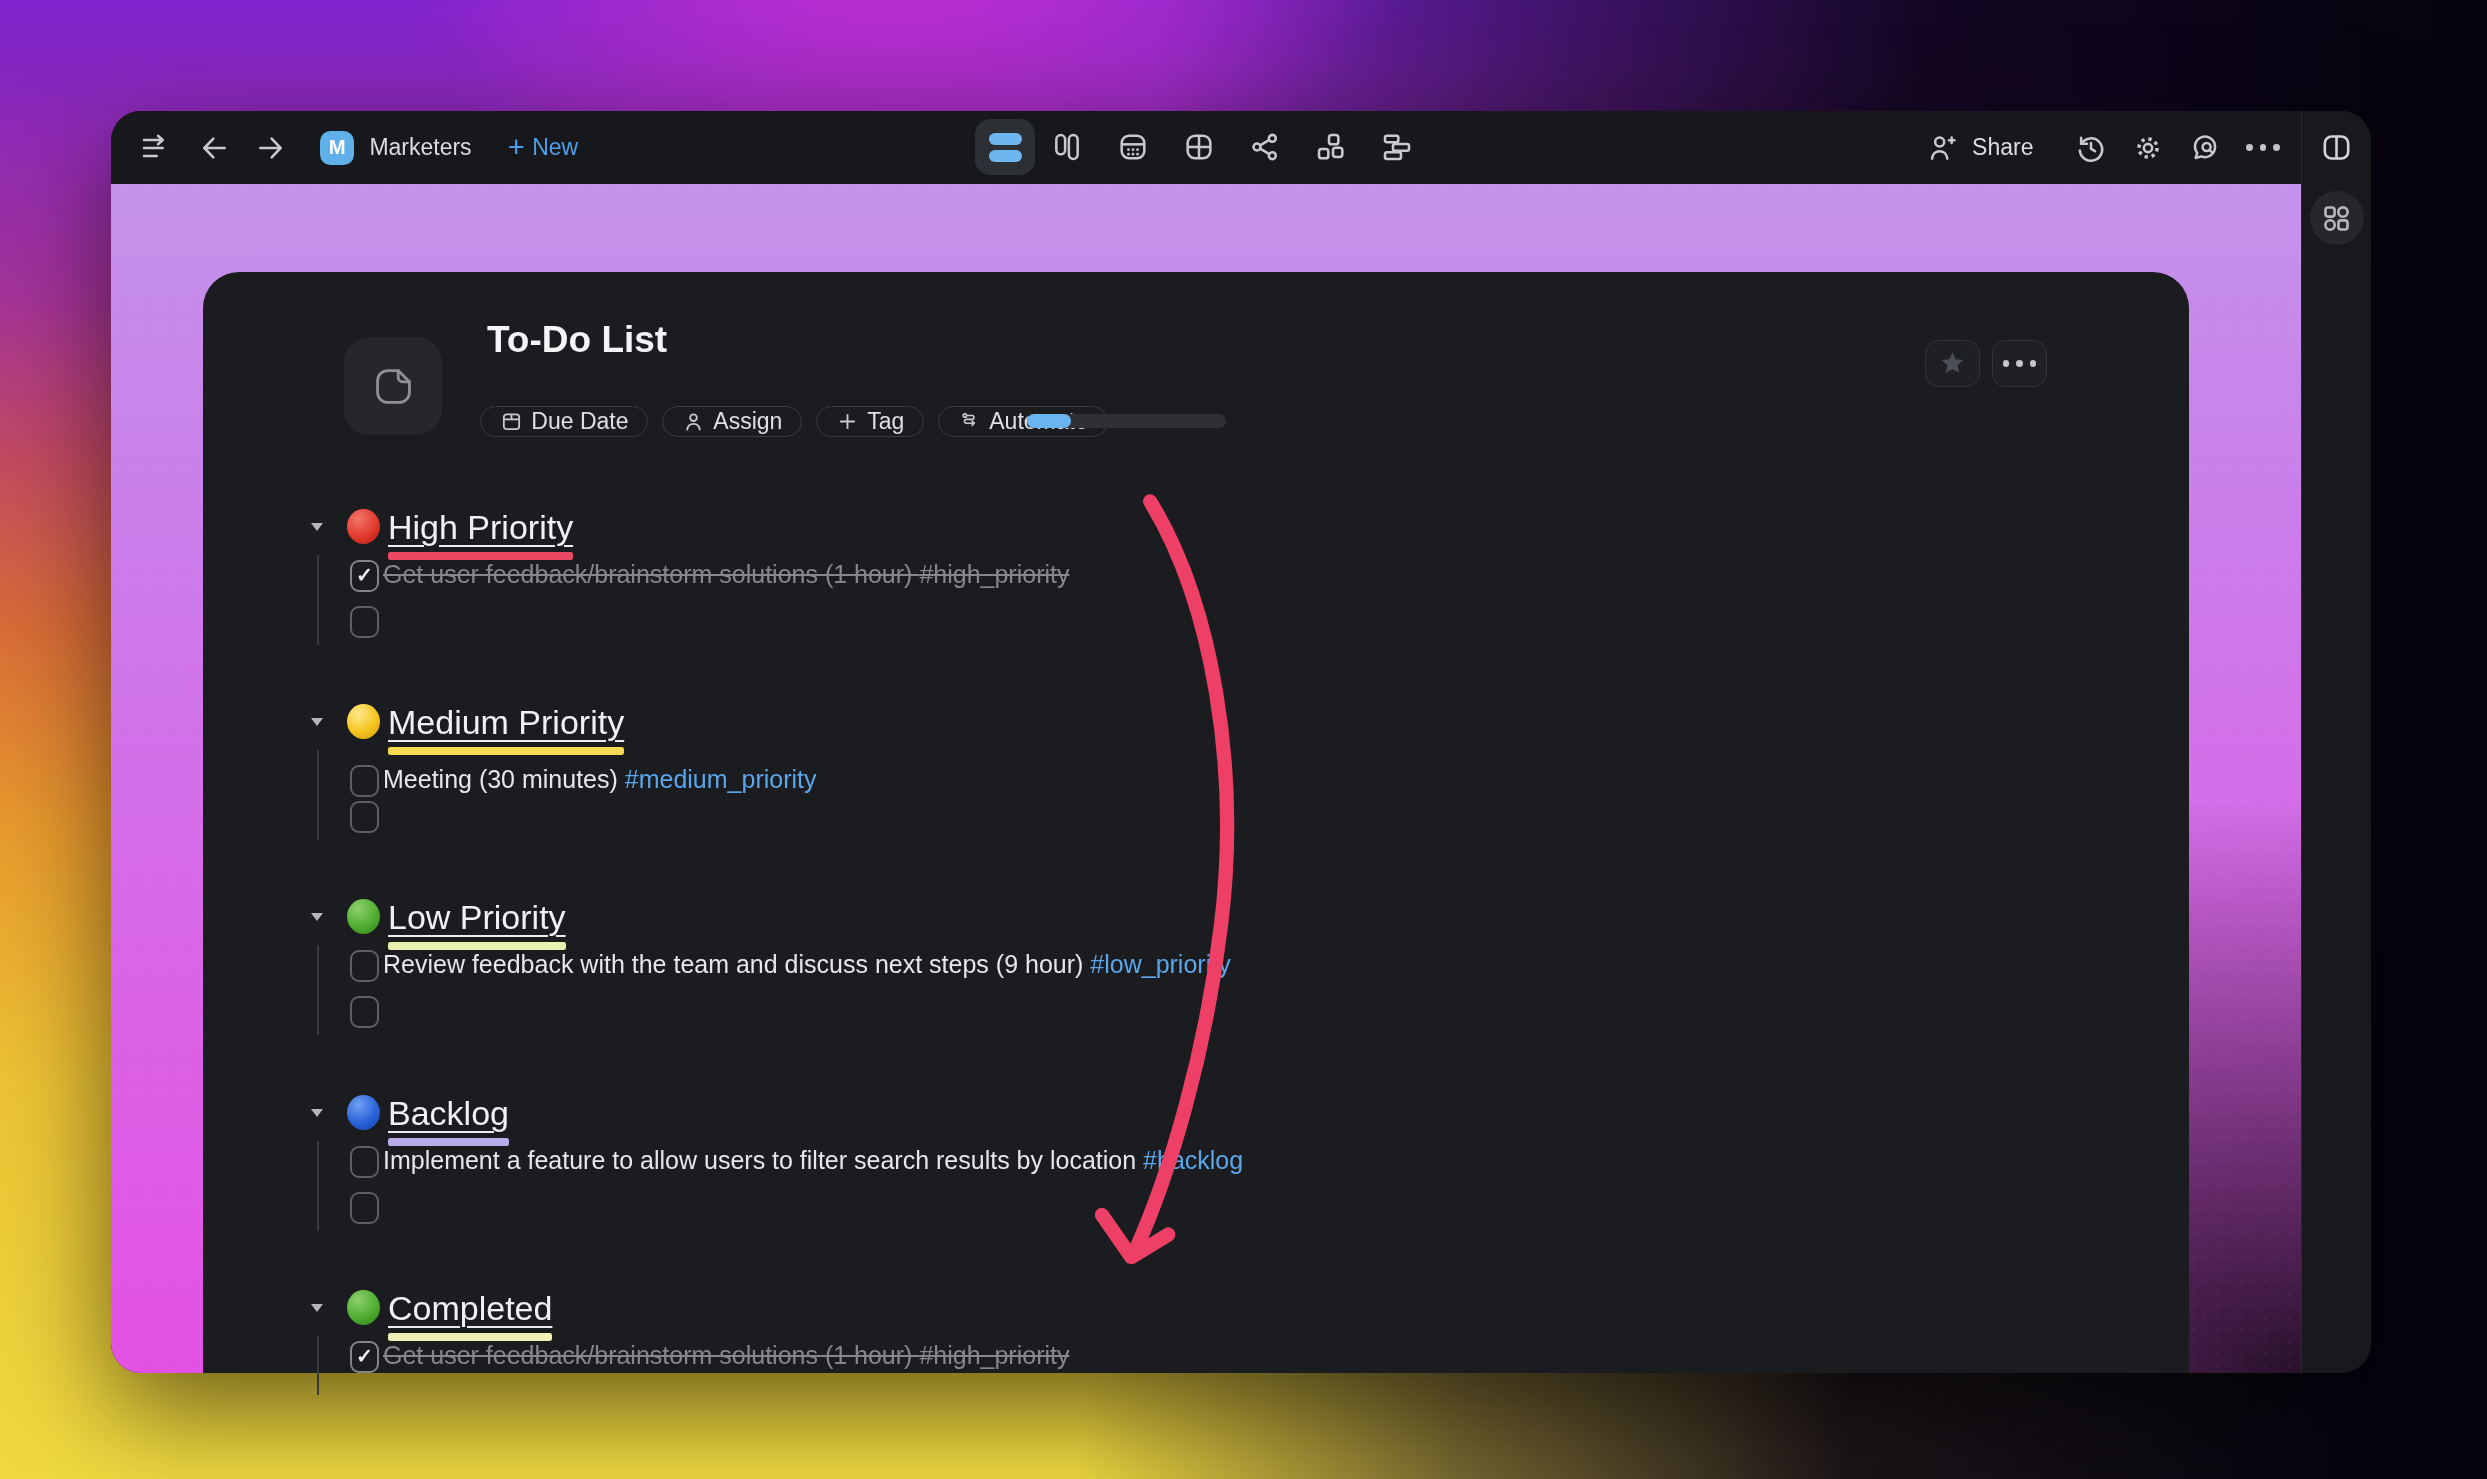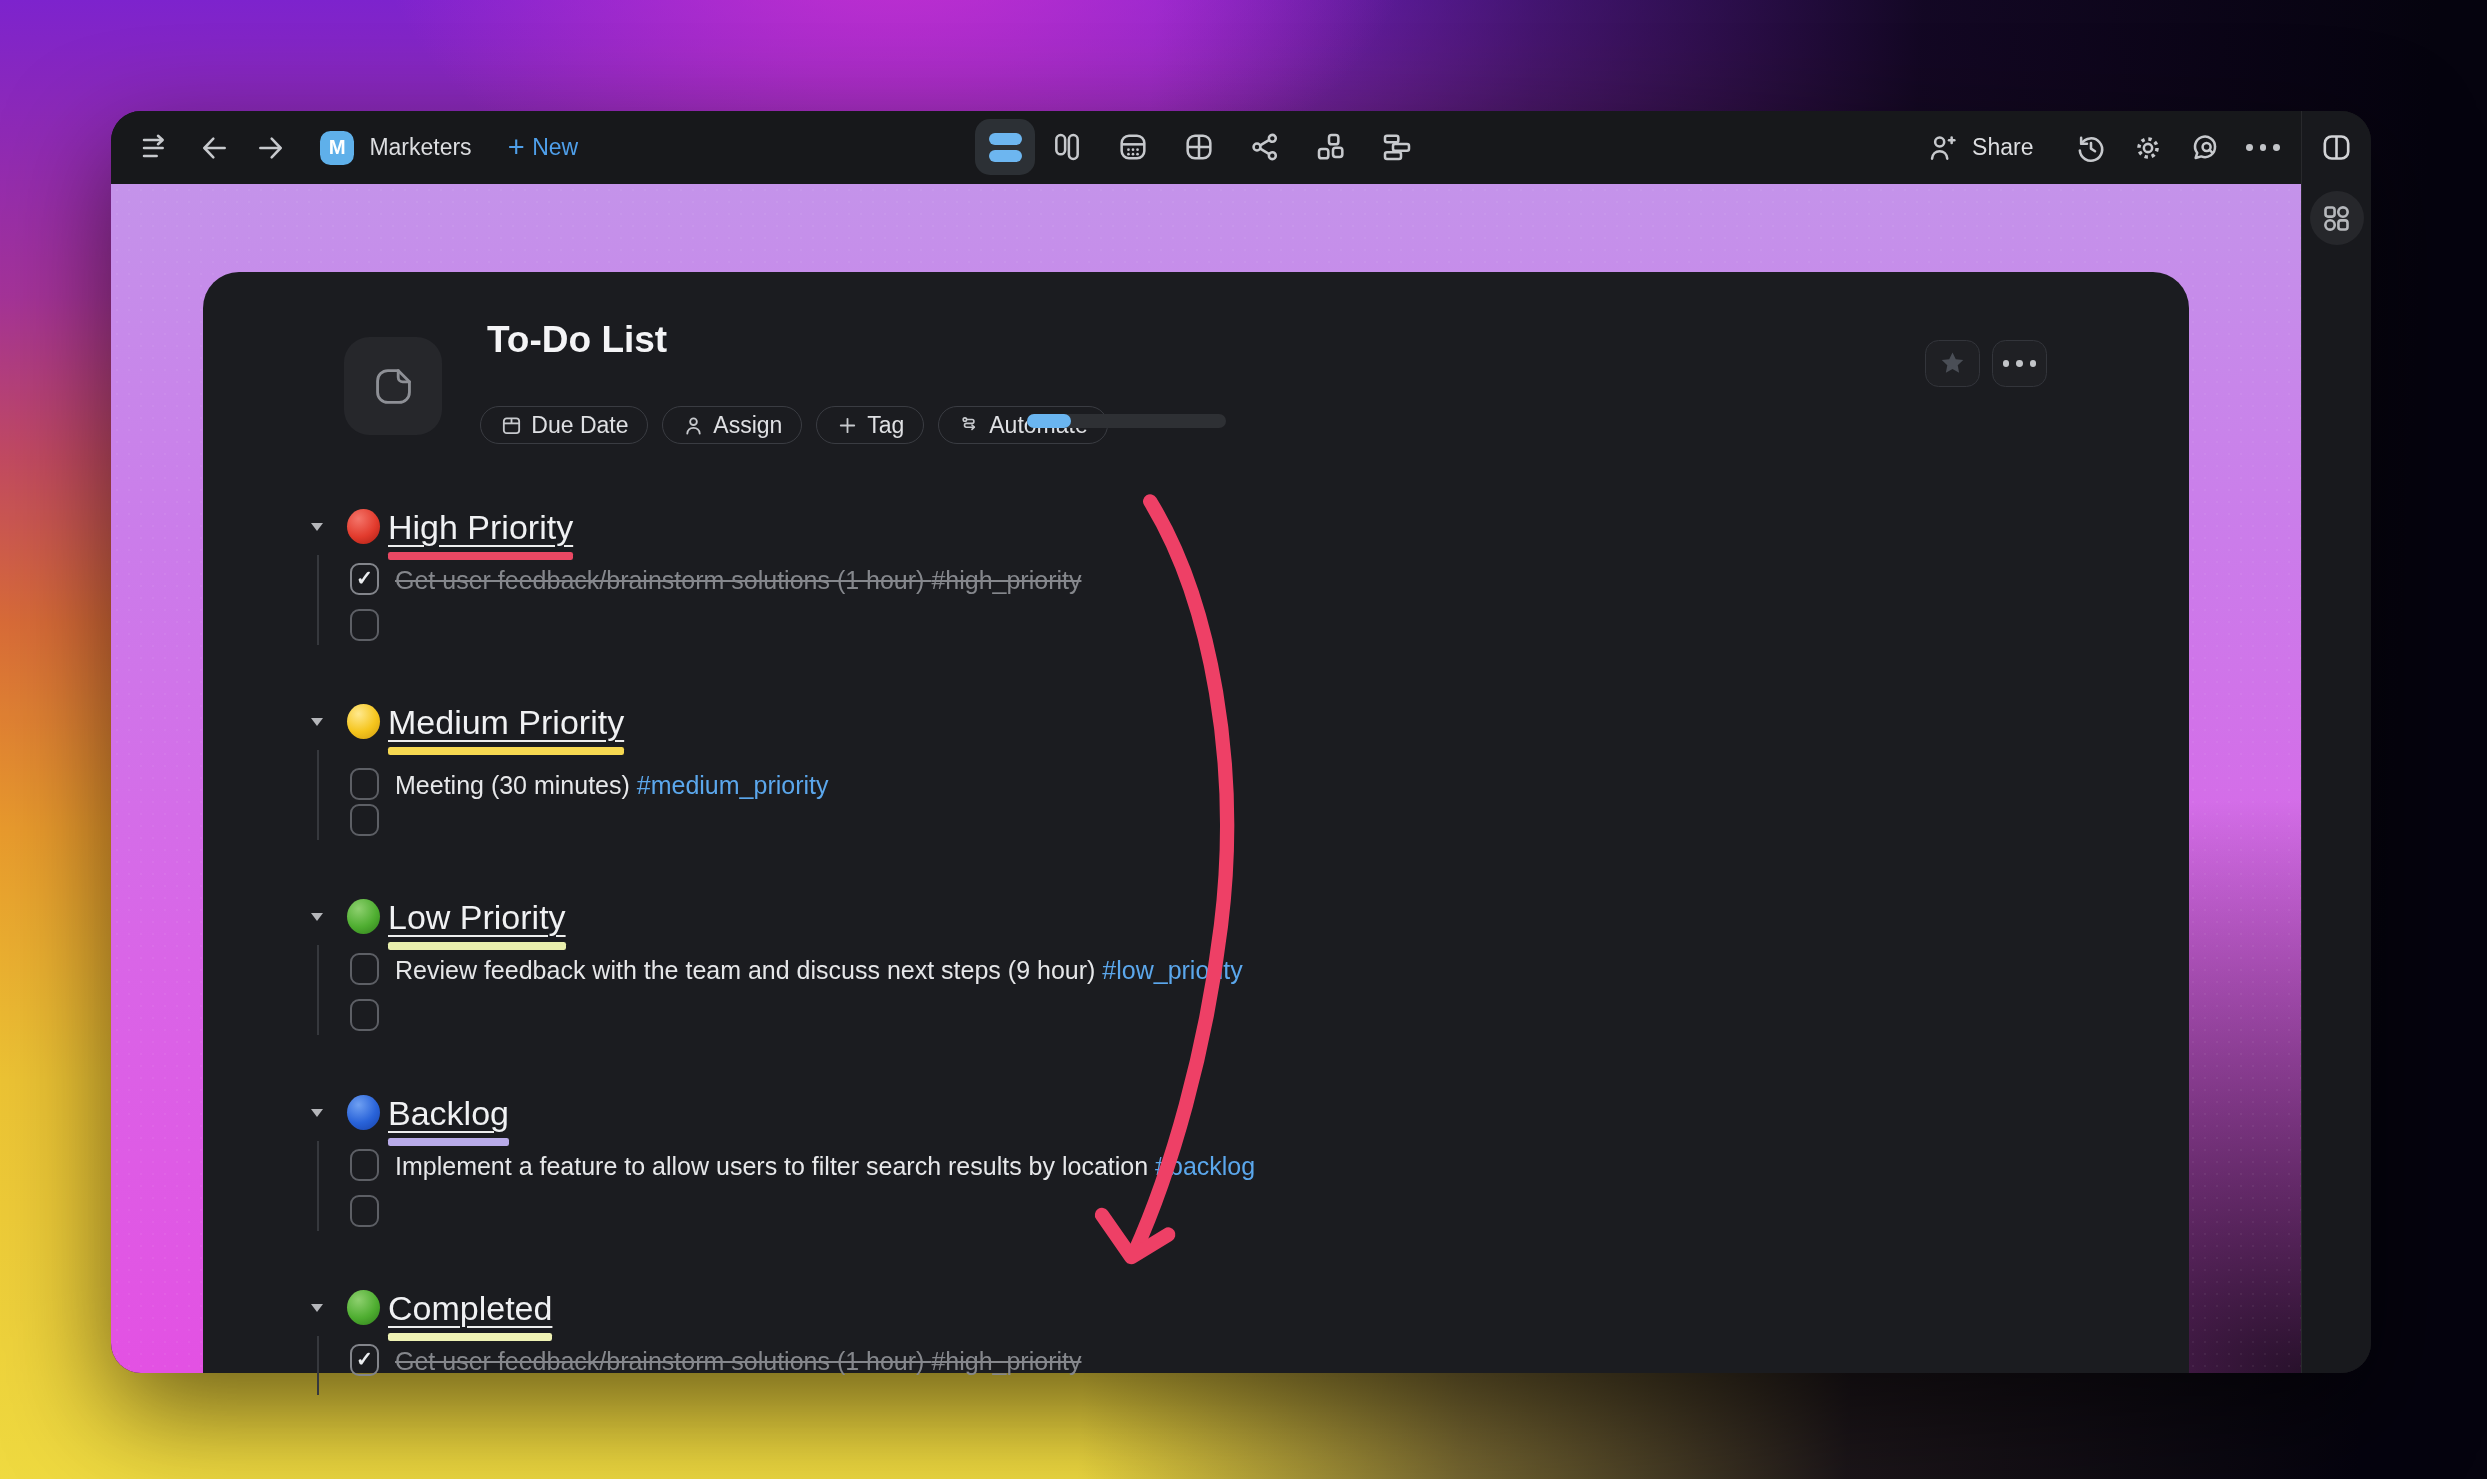--- a/index.html
+++ b/index.html
@@ -46,21 +46,21 @@
   .rail-toggle svg{width:100%;height:100%;}
   .rail-apps{position:absolute;top:80px;left:7.5px;width:54px;height:54px;border-radius:50%;
     background:#26272b;display:flex;align-items:center;justify-content:center;color:#b6b8bc;}
   .rail-apps svg{width:33px;height:33px;}
   
   .doc-tile{position:absolute;left:141px;top:65px;width:98px;height:98px;border-radius:25.6px;
     background:#26272b;display:flex;align-items:center;justify-content:center;color:#8e9096;}
   .doc-tile svg{width:45px;height:45px;}
   .doc-title{position:absolute;left:284px;top:47px;font-size:37px;font-weight:600;color:#f4f4f6;}
   .actions{position:absolute;left:277px;top:134px;display:flex;gap:13.6px;align-items:center;}
-  .pill{height:38px;border:1.5px solid #3a3c42;border-radius:22.6px;display:flex;align-items:center;
+  .pill{height:31px;border:1.5px solid #3a3c42;border-radius:22.6px;display:flex;align-items:center;
     gap:8.3px;padding:8px 19px;color:#dfe0e3;font-size:23px;box-sizing:border-box;}
   .pill svg{width:23px;height:23px;color:#c7c9cd;}
   .progress{position:absolute;left:824px;top:142px;width:199px;height:14.3px;border-radius:7.5px;background:#2e3034;}
   .progress i{display:block;height:100%;border-radius:7.5px;background:#6ab5f0;}
   .hdr-btn{position:absolute;top:68px;width:55px;height:47px;border:1.5px solid #33353b;border-radius:13.6px;
     background:#1f2024;display:flex;align-items:center;justify-content:center;box-sizing:border-box;}
   .hdr-btn.star{left:1722px;}
   .hdr-btn.more{left:1789px;}
   .hdr-btn svg{width:29px;height:29px;fill:#4a4e56;}
   
@@ -71,21 +71,21 @@
   .e-red{background:radial-gradient(circle at 35% 28%, #f4756a, #e23b2d 55%, #a81d12);}
   .e-yellow{background:radial-gradient(circle at 35% 28%, #ffe98e, #f5c51d 55%, #cf9a10);}
   .e-green{background:radial-gradient(circle at 35% 28%, #8ed06f, #4fae31 55%, #2f7d1a);}
   .e-blue{background:radial-gradient(circle at 35% 28%, #6fa0f2, #2963d9 55%, #1741a8);}
   .h-wrap{position:absolute;left:80px;top:0;display:inline-block;}
   .h-text{font-size:34px;font-weight:400;color:#f0f1f3;line-height:41px;
     text-decoration:underline;text-decoration-color:rgba(255,255,255,0.92);
     text-decoration-thickness:2.3px;text-underline-offset:6px;}
   .h-bar{position:absolute;left:0;top:45px;height:7.5px;width:100%;border-radius:2.3px;}
   .guide{position:absolute;left:9px;top:48px;width:2.3px;background:#36383d;}
-  .row{position:absolute;left:42px;height:35px;display:flex;align-items:flex-end;gap:16px;}
+  .row{position:absolute;left:42px;height:35px;display:flex;align-items:flex-start;gap:4px;}
   .checkbox{width:29px;height:32px;border:2.3px solid #5d5f65;border-radius:9px;box-sizing:border-box;
     flex:none;position:relative;}
   .checkbox.checked{border-color:#83858b;}
   .checkbox.checked::after{content:"✓";position:absolute;left:0;right:0;top:-1.5px;bottom:0;
     display:flex;align-items:center;justify-content:center;color:#eceef0;font-size:20.3px;font-weight:bold;}
   .task{font-size:25px;color:#e6e7e9;white-space:nowrap;}
   .task .tag{color:#5ba7ec;}
   .task.struck{color:#85878c;text-decoration:line-through;}
   .task.struck .tag{color:#85878c;}
   

